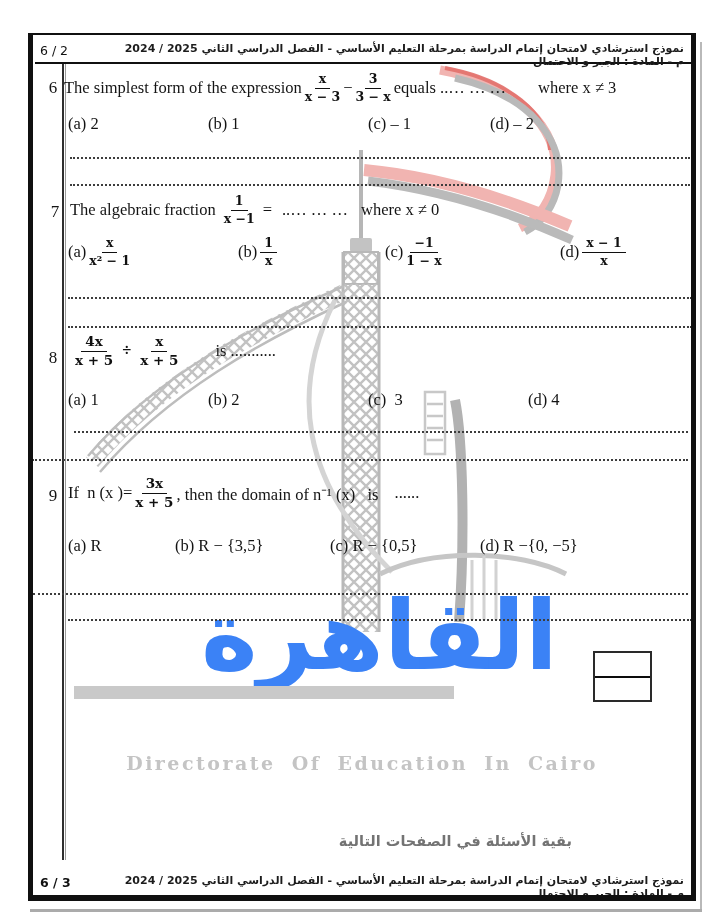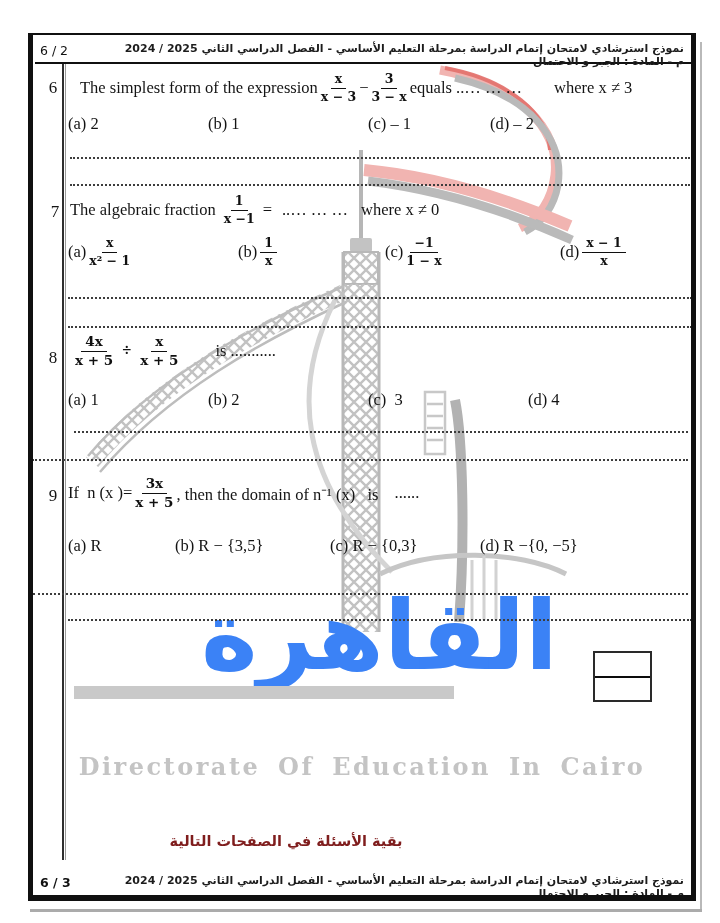--- a/index.html
+++ b/index.html
@@ -35,30 +35,30 @@
   .wm{position:absolute;z-index:1;color:#c8c8c8;pointer-events:none;}
   .wm-svg{left:0;top:0;}
   .wm-cairo{left:58px;top:588px;width:500px;text-align:right;direction:rtl;
             font-family:"DejaVu Sans",sans-serif;font-weight:bold;font-size:96px;
             letter-spacing:6px;color:#3b82f6;line-height:1;}
   .wm-bar{left:74px;top:686px;width:380px;height:13px;background:#c9c9c9;}
   .wm-dir-ar{left:70px;top:712px;width:616px;text-align:center;direction:rtl;
              font-family:"DejaVu Sans",sans-serif;font-weight:bold;font-size:35px;
              letter-spacing:1px;color:#cbcbcb;}
   .wm-dir-en{left:32px;top:752px;width:660px;text-align:center;
-             font-family:"DejaVu Serif",serif;font-weight:bold;font-size:24px;
+             font-family:"DejaVu Serif",serif;font-weight:bold;font-size:19px;
              letter-spacing:2.5px;word-spacing:7px;color:#c4c4c4;}
   
   .ansbox{position:absolute;left:593px;top:651px;width:55px;height:47px;background:#fff;
           border:2px solid #2a2a2a;z-index:2;display:flex;flex-direction:column;}
   .ansbox .cell-top{flex:1;border-bottom:2px solid #0c0c0c;}
   .ansbox .cell-bottom{flex:1;}
   
-  .foot-note{position:absolute;left:0;top:833px;width:572px;text-align:center;
-             font-family:"DejaVu Sans",sans-serif;font-weight:bold;font-size:14.5px;color:#7f1d1d;z-index:2;}
+  .foot-note{position:absolute;left:0;top:833px;width:572px;text-align:right;
+             font-family:"DejaVu Sans",sans-serif;font-weight:bold;font-size:14.5px;color:#737373;z-index:2;}
   .foot-title{position:absolute;right:36px;top:874px;width:560px;text-align:right;direction:rtl;
               font-family:"DejaVu Sans",sans-serif;font-size:11px;font-weight:bold;color:#1c1c1c;z-index:2;}
   .foot-page{position:absolute;left:40px;top:875px;font-family:"DejaVu Sans",sans-serif;
              font-size:12.5px;font-weight:bold;z-index:2;}
 </style>
 </head>
 <body>
 
 <div class="sheet">
 
@@ -102,21 +102,21 @@
   <div class="frame"></div>
   <div class="header-rule"></div>
   <div class="col-rule"></div>
   <div class="shadow-r"></div>
   <div class="shadow-b"></div>
 
   <div class="hdr-title">نموذج استرشادي  لامتحان إتمام الدراسة بمرحلة التعليم الأساسي - الفصل الدراسي الثاني  ‪2024 / 2025‬ م  -  المادة : الجبر و الاحتمال</div>
   <div class="hdr-page" dir="ltr">6 / 2</div>
 
   <div class="qnum" style="left:40px;top:78px">6</div>
-  <div class="qline" style="left:80px;top:72px">
+  <div class="qline" style="left:64px;top:72px">
     <span>The simplest form of the expression</span>
     <span class="frac"><span class="num">x</span><span class="den">x − 3</span></span>
     <span>−</span>
     <span class="frac"><span class="num">3</span><span class="den">3 − x</span></span>
     <span>equals ..… … …</span>
     <span style="margin-left:32px">where x ≠ 3</span>
   </div>
   <span class="opt" style="left:68px;top:114px">(a) 2</span>
   <span class="opt" style="left:208px;top:114px">(b) 1</span>
   <span class="opt" style="left:368px;top:114px">(c) – 1</span>
@@ -170,21 +170,21 @@
 
   <div class="qnum" style="left:40px;top:486px">9</div>
   <div class="qline" style="left:68px;top:476px">
     <span>If  n (x )=</span>
     <span class="frac lg"><span class="num">3x</span><span class="den">x + 5</span></span>
     <span>, then the domain of n⁻¹ (x)   is</span>
     <span style="margin-left:16px">......</span>
   </div>
   <span class="opt" style="left:68px;top:536px">(a) R</span>
   <span class="opt" style="left:175px;top:536px">(b) R − {3,5}</span>
-  <span class="opt" style="left:330px;top:536px">(c) R − {0,3}</span>
+  <span class="opt" style="left:330px;top:536px">(c) R − {0,5}</span>
   <span class="opt" style="left:480px;top:536px">(d) R −{0, −5}</span>
 
   <div class="dots" style="left:33px;top:593px;width:655px"></div>
   <div class="dots" style="left:68px;top:619px;width:624px"></div>
 
   <div class="ansbox">
     <div class="cell-top"></div>
     <div class="cell-bottom"></div>
   </div>
 

